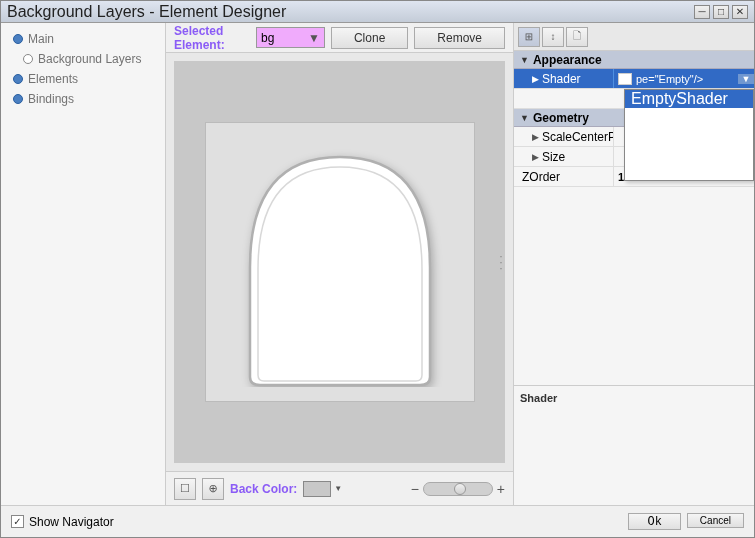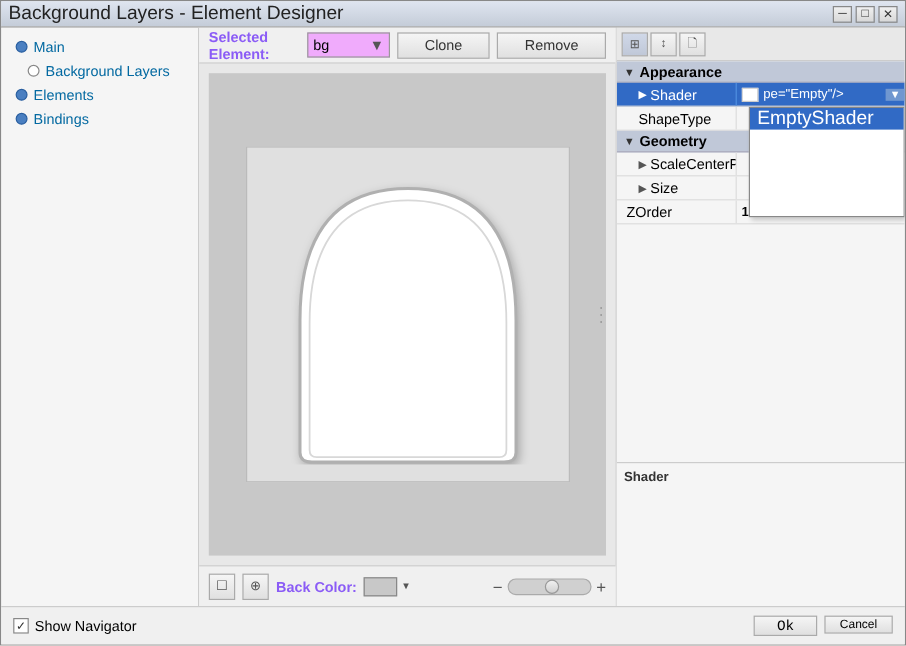--- a/index.html
+++ b/index.html
@@ -18,21 +18,21 @@
     .title-btn {
       width: 16px; height: 14px; background: linear-gradient(to bottom, #f0f0f0, #d8d8d8);
       border: 1px solid #888; display: flex; align-items: center; justify-content: center;
       font-size: 10px; cursor: pointer; color: #333;
     }
 
     .main-content { display: flex; flex: 1; overflow: hidden; }
 
     
     .left-panel { width: 165px; background: #f5f5f5; border-right: 1px solid #ccc; padding: 6px 0; flex-shrink: 0; display: flex; flex-direction: column; }
-    .nav-item { padding: 3px 8px 3px 12px; cursor: pointer; display: flex; align-items: center; gap: 5px; color: #0369a1; }
+    .nav-item { padding: 3px 8px 3px 12px; cursor: pointer; display: flex; align-items: center; gap: 5px; color: #737373; }
     .nav-item.sub { padding-left: 22px; }
     .nav-circle { width: 10px; height: 10px; border-radius: 50%; border: 1px solid #888; background: white; display: inline-block; flex-shrink: 0; }
     .nav-circle.filled { background: #4a7fc1; border-color: #2a5fa0; }
 
     
     .center-panel { flex: 1; display: flex; flex-direction: column; background: #e8e8e8; border-right: 1px solid #ccc; }
     .center-toolbar { height: 30px; background: #f0f0f0; border-bottom: 1px solid #ccc; display: flex; align-items: center; padding: 0 8px; gap: 6px; flex-shrink: 0; }
     .selected-label { color: #8b5cf6; font-weight: bold; }
     .combo-box { height: 21px; border: 1px solid #999; background: #f0abfc; padding: 0 4px; display: flex; align-items: center; justify-content: space-between; width: 90px; cursor: pointer; }
     .combo-box span { font-size: 12px; }
@@ -217,23 +217,20 @@
           <div class="dropdown-popup" style="top:20px; right:0;">
             <div class="dropdown-option selected-opt">EmptyShader</div>
             <div class="dropdown-option">GrayShader</div>
             <div class="dropdown-option">OpacityShader</div>
             <div class="dropdown-option">StyleShader</div>
             <div class="dropdown-option">ComplexShader</div>
           </div>
         </div>
 
         <div class="props-row">
-          <div class="props-name">
-            <span>ShapeType</span>
-          </div>
           <div class="props-value">
             <span class="props-value-text"></span>
           </div>
         </div>
 
         <div class="props-section-header">
           <span class="props-section-arrow">▼</span>
           <span>Geometry</span>
         </div>
 

